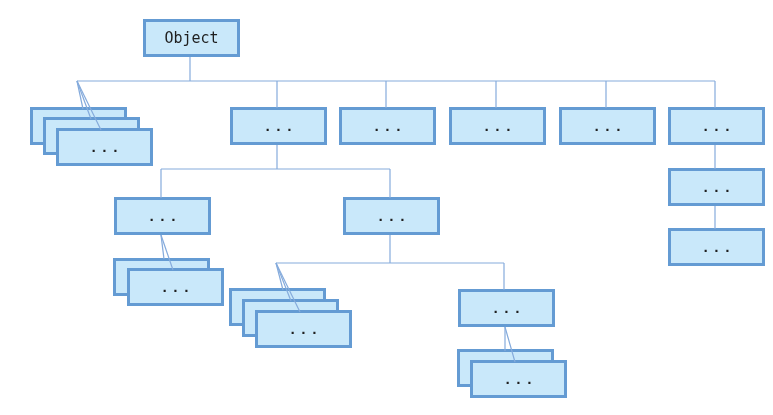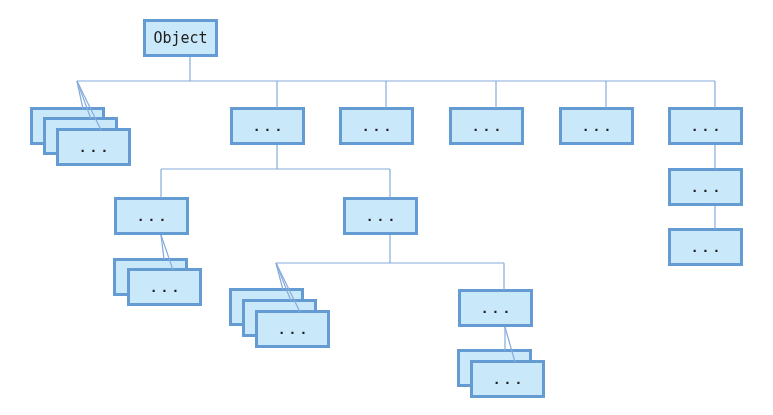--- a/index.html
+++ b/index.html
@@ -28,21 +28,21 @@
     z-index: 2;
     pointer-events: none;
   }
   svg.lines line {
     stroke: var(--connector, #85abdc);
     stroke-width: 1.2;
     fill: none;
   }
   .node {
     position: absolute;
-    width: 75px;
+    width: 97px;
     height: 38px;
     box-sizing: border-box;
     background: var(--box-fill, #c9e8fa);
     border: 3px solid var(--box-border, #649bd3);
     display: flex;
     align-items: center;
     justify-content: center;
     color: var(--text, #1f1f1f);
     font-size: 15px;
     z-index: 1;

